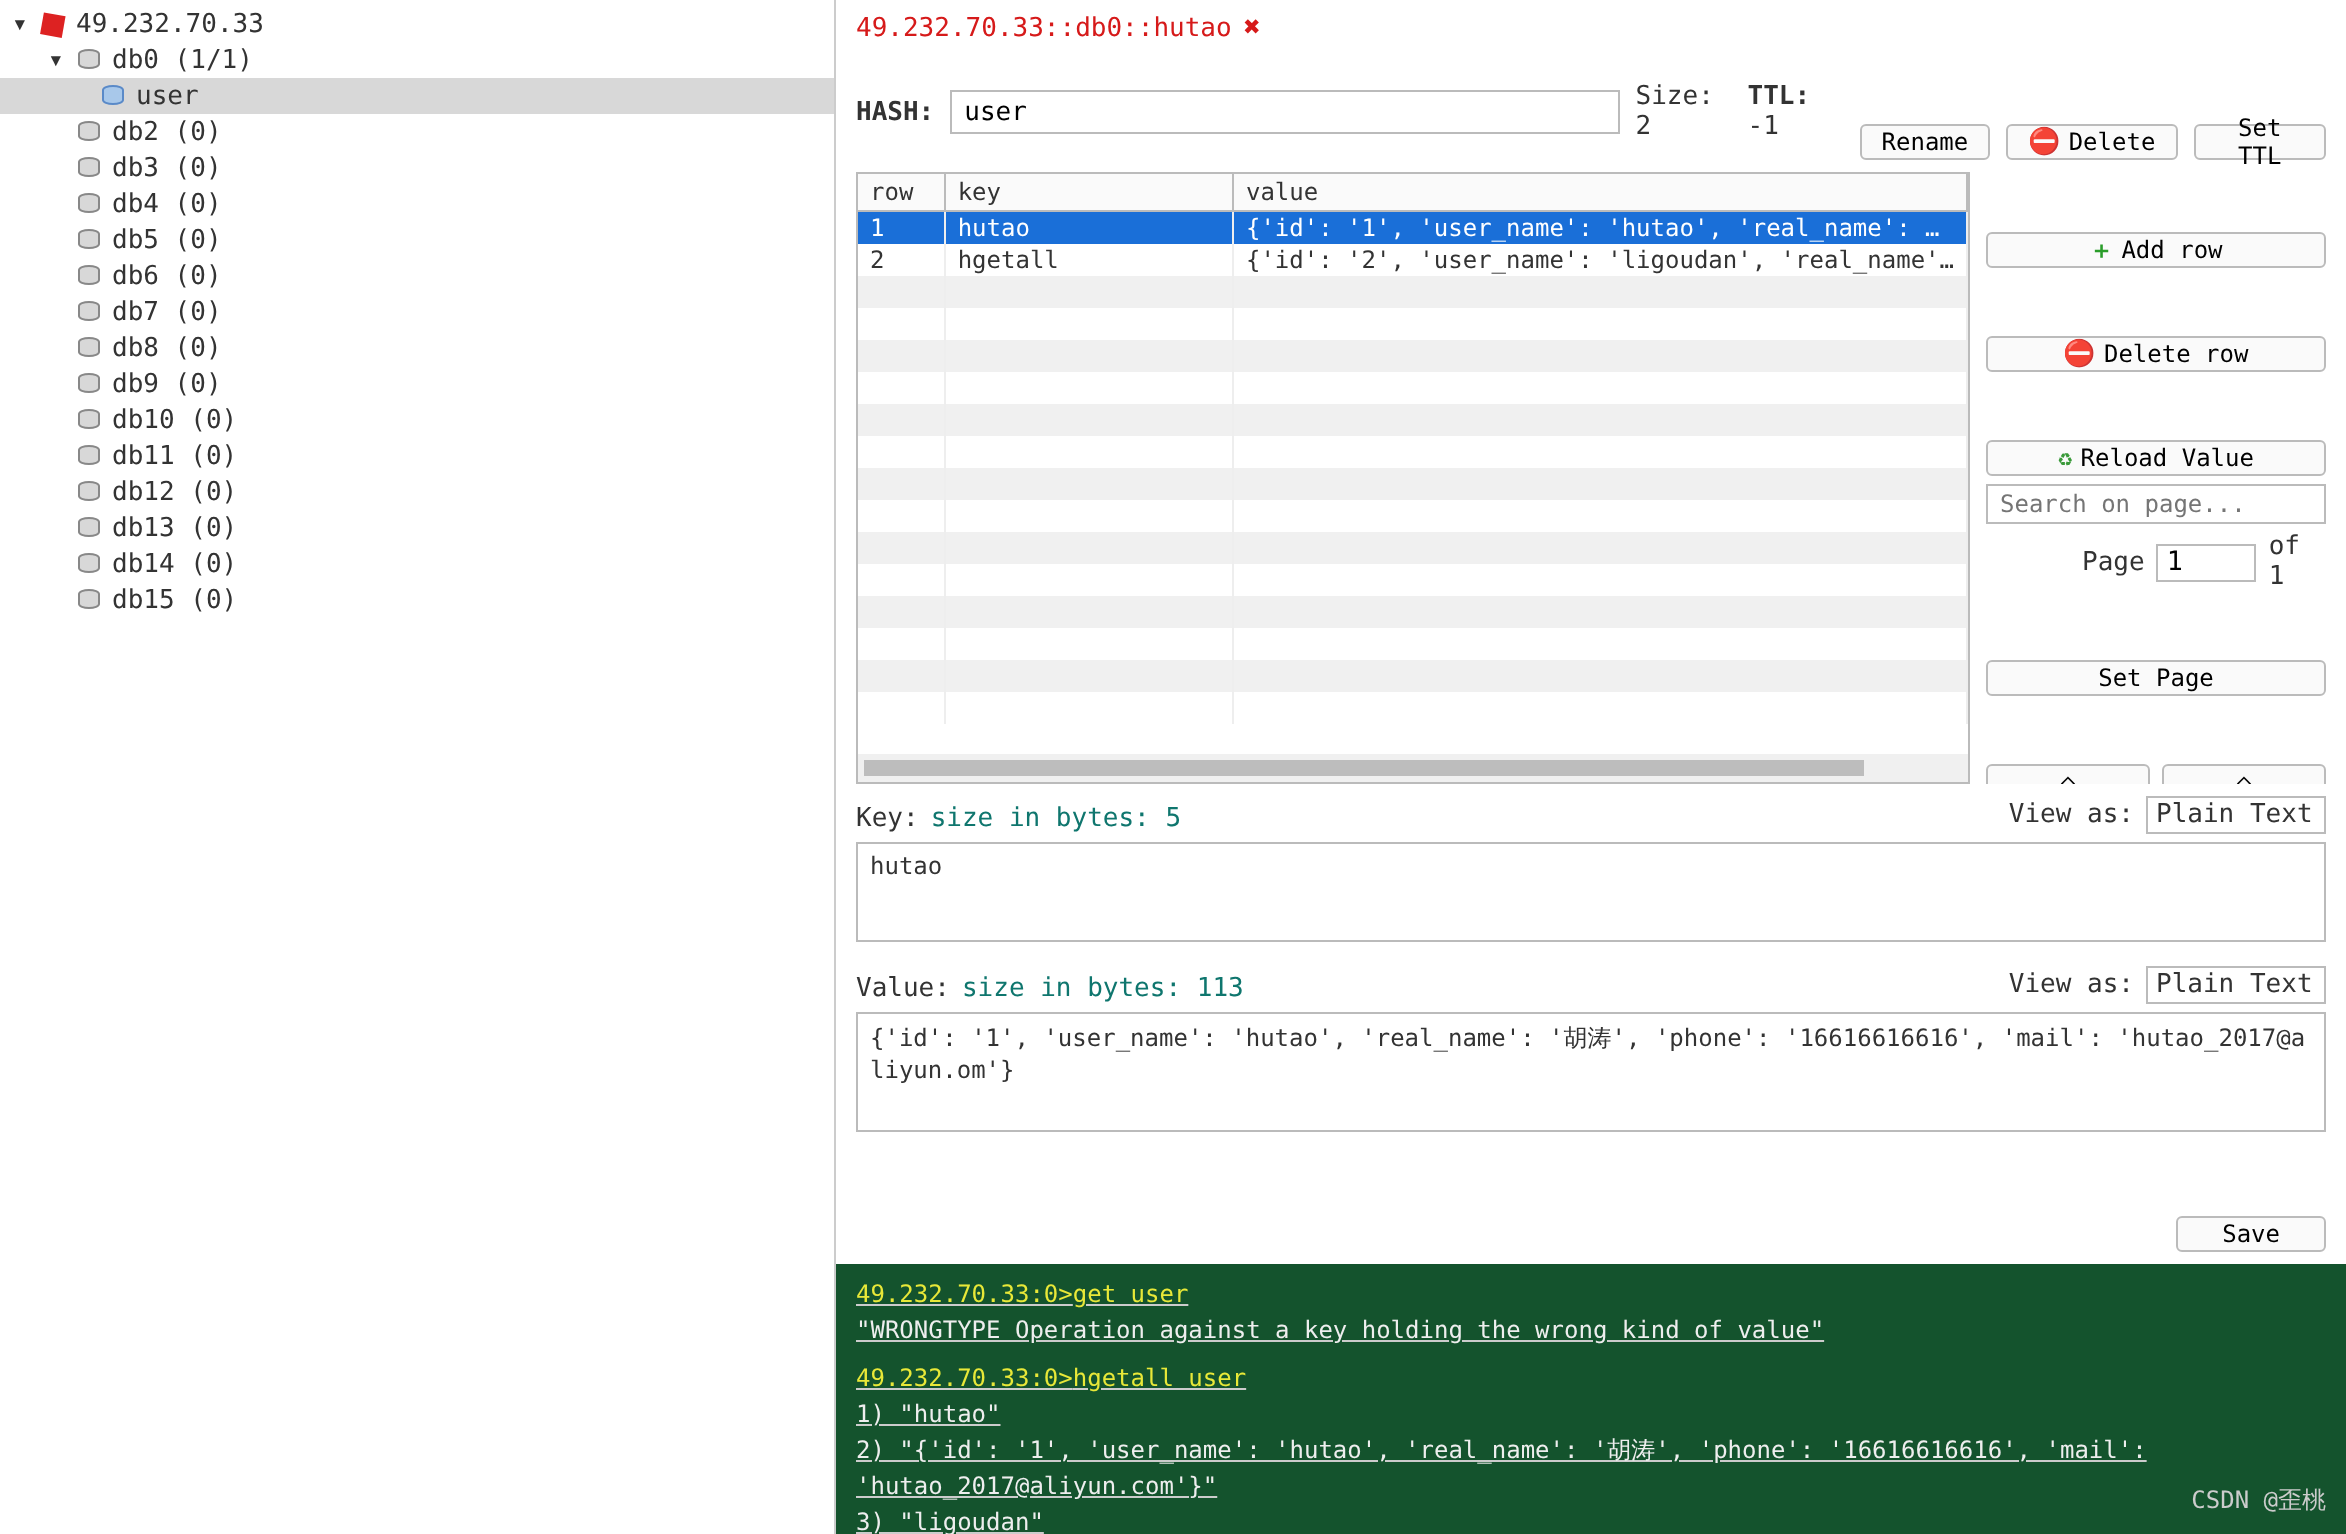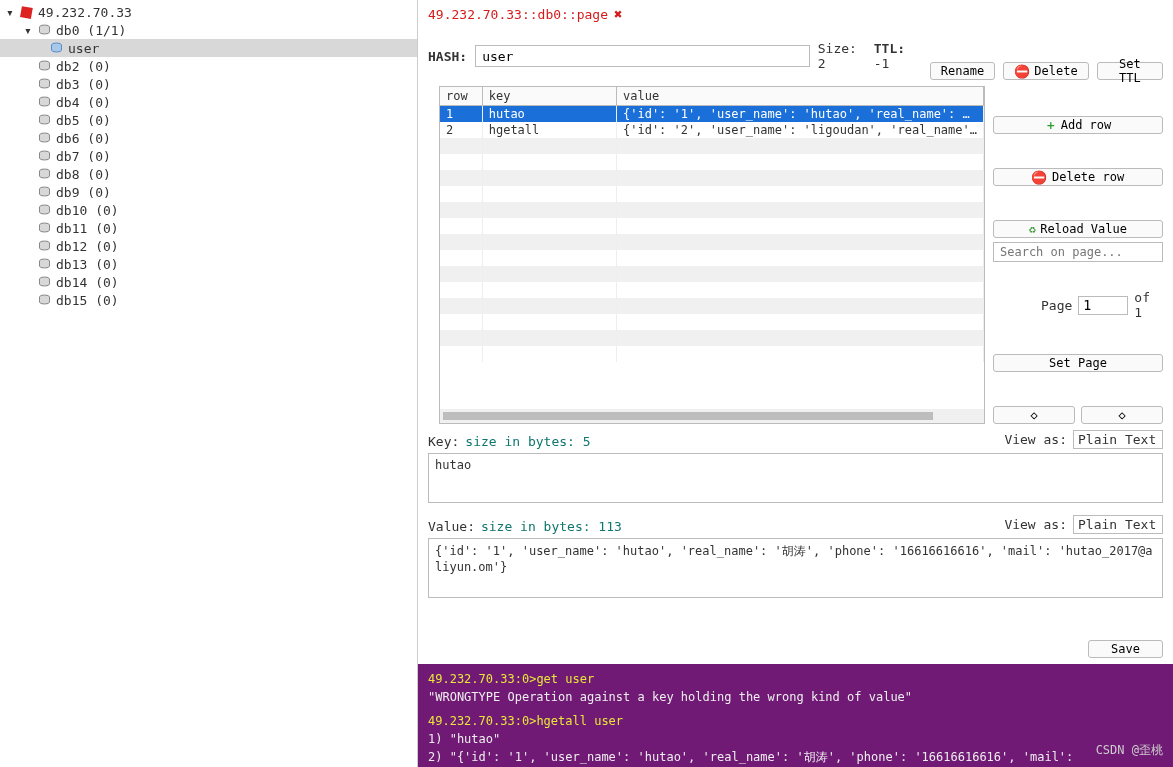--- a/index.html
+++ b/index.html
@@ -21,21 +21,21 @@
 .tab-title { color: #d61a1a; font-family: monospace; }
 .close-x { color: #d61a1a; font-weight: bold; font-size: 14px; cursor: pointer; }
 .header-row { display: flex; align-items: center; gap: 8px; padding: 6px 10px; }
 .header-row b { font-weight: bold; }
 .hash-input { border: 1px solid #bbb; padding: 2px 6px; font-family: inherit; font-size: 13px; width: 380px; height: 22px; background: #fff; }
 .info-text { font-family: monospace; }
 .btn { border: 1px solid #bbb; background: #fafafa; padding: 2px 10px; font-size: 12px; cursor: pointer; font-family: monospace; height: 18px; border-radius: 3px; display: inline-flex; align-items: center; gap: 4px; margin-top: 30px; }
 .red-circle { color: #e03030; font-size: 13px; }
 .green-plus { color: #2a9d2a; font-weight: bold; }
 .content-row { display: flex; gap: 8px; padding: 0 10px; flex: 1; overflow: hidden; }
-.table-wrap { flex: 1; border: 1px solid #bbb; overflow: hidden; position: relative; background: #fff; margin-left: 11px; }
+.table-wrap { flex: 1; border: 1px solid #bbb; overflow: hidden; position: relative; background: #fff; }
 .table-wrap .tbl { width: 100%; border-collapse: collapse; font-family: monospace; }
 .tbl th { text-align: left; padding: 2px 6px; border-right: 1px solid #bbb; border-bottom: 1px solid #bbb; font-weight: normal; background: #fafafa; font-size: 12px; }
 .tbl td { padding: 1px 6px; border-right: 1px solid #eee; font-size: 12px; white-space: nowrap; overflow: hidden; }
 .tbl tr.striped td { background: #f0f0f0; }
 .tbl tr.sel td { background: #1a6fd8; color: #fff; }
 .tbl .c-row { width: 44px; }
 .tbl .c-key { width: 150px; }
 .right-panel { width: 170px; display: flex; flex-direction: column; gap: 4px; }
 .right-panel .btn { width: 100%; justify-content: center; }
 .search-inp { border: 1px solid #bbb; padding: 2px 6px; font-family: monospace; font-size: 12px; color: #999; }
@@ -43,21 +43,21 @@
 .pager input { width: 50px; border: 1px solid #bbb; padding: 1px 4px; font-family: monospace; }
 .nav-btns { display: flex; gap: 6px; }
 .nav-btns .btn { flex: 1; }
 .kv-section { padding: 6px 10px; }
 .kv-label { display: flex; align-items: flex-end; gap: 6px; font-family: monospace; margin-bottom: 4px; }
 .kv-label .hint { color: #0f766e; }
 .view-as { margin-left: auto; display: flex; align-items: center; gap: 6px; }
 .view-sel { border: 1px solid #bbb; padding: 1px 4px; font-family: monospace; background: #fff; width: 90px; }
 .kv-box { border: 1px solid #bbb; padding: 4px 6px; font-family: monospace; font-size: 12px; min-height: 50px; white-space: pre-wrap; word-break: break-all; }
 .save-row { display: flex; justify-content: flex-end; padding: 6px 10px; }
-.console { background: #701a75; color: #ccc; font-family: monospace; font-size: 12px; padding: 6px 10px; line-height: 1.5; flex-shrink: 0; height: 103px; overflow: hidden; }
+.console { background: #14532d; color: #ccc; font-family: monospace; font-size: 12px; padding: 6px 10px; line-height: 1.5; flex-shrink: 0; height: 135px; overflow: hidden; text-decoration: underline; }
 .console .prompt { color: #e8e838; }
 .console .out { color: #eee; }
 .watermark { position: fixed; right: 10px; bottom: 8px; color: #ccc; font-size: 12px; }
 .refresh-icon { color: #3a9a3a; }
 .hscroll-placeholder { position:absolute; bottom:0; left:0; right:0; height:14px; background:#f0f0f0; display:flex; }
 .hscroll-placeholder .thumb { background:#bdbdbd; height:8px; margin:3px; flex:0 0 90%; }
 </style>
 </head>
 <body>
 
@@ -232,21 +232,21 @@
               </svg>
     </span>
     <span>db15  (0)</span>
           </div>
         </div>
     </div>
   </div>
 
   <div class="main">
     <div class="tab-bar">
-      <span class="tab-title">49.232.70.33::db0::page</span>
+      <span class="tab-title">49.232.70.33::db0::hutao</span>
       <span class="close-x">✖</span>
     </div>
 
     <div class="header-row">
       <b>HASH:</b>
       <input class="hash-input" value="user" style="">
       <span class="info-text">
         <span>Size:</span> <span>2</span>
       </span>
       <span class="info-text">

